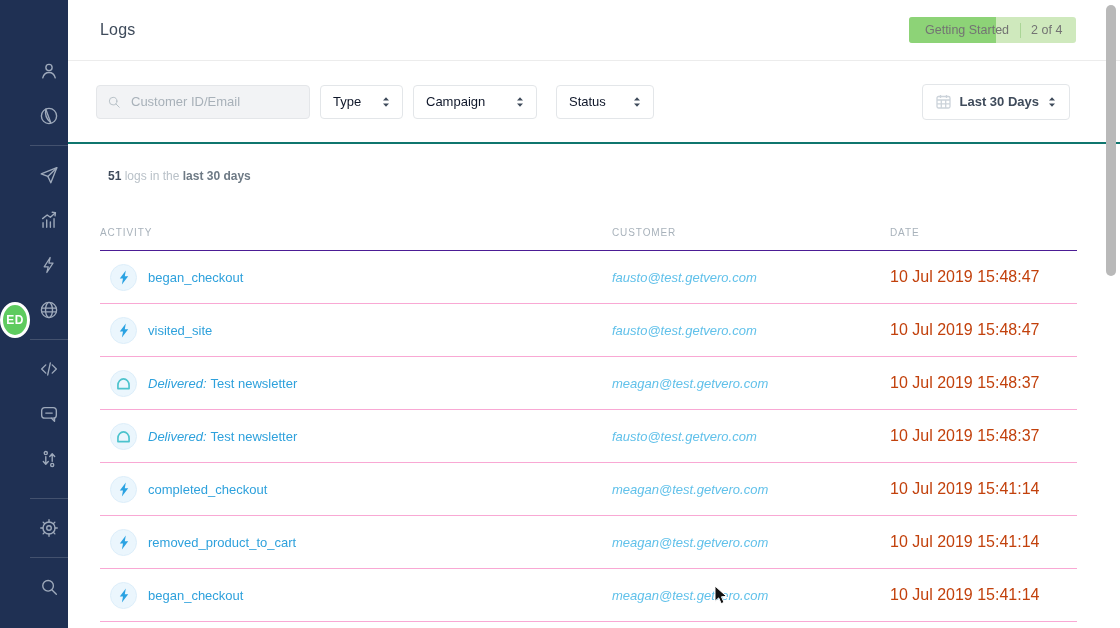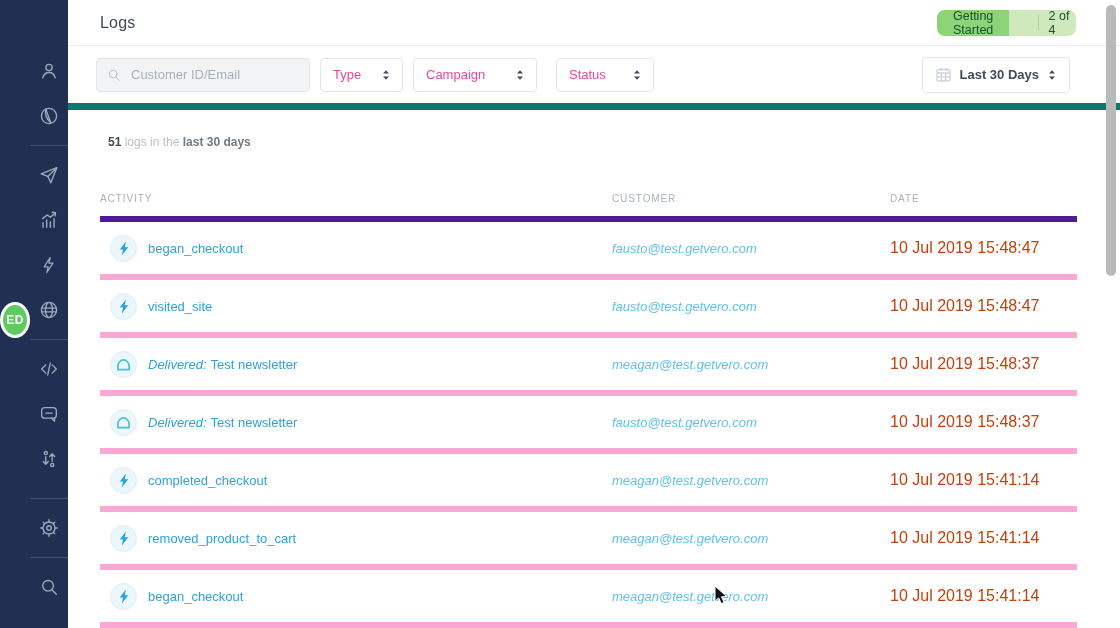--- a/index.html
+++ b/index.html
@@ -28,76 +28,76 @@
 
   
   .main{flex:1;display:flex;flex-direction:column;}
   .topbar{
     height:62px;box-sizing:border-box;border-bottom:1px solid #ececec;
     display:flex;align-items:center;padding:0 44px 0 32px;position:relative;
   }
   .page-title{font-size:16px;font-weight:500;color:#3f4b5b;margin:0;letter-spacing:.2px;}
 
   .gs-badge{
-    margin-left:auto;position:relative;height:26px;width:139px;border-radius:8px;
+    margin-left:auto;position:relative;height:26px;width:167px;border-radius:3px;
     background:#cfe9bd;overflow:hidden;display:flex;align-items:center;cursor:pointer;
-    font-size:12.5px;color:#14532d;
+    font-size:12.5px;color:#737373;
   }
   .gs-fill{position:absolute;left:0;top:0;bottom:0;background:#8dd377;}
   .gs-label{position:relative;margin-left:16px;}
   .gs-sep{position:relative;width:1px;height:15px;background:#aad596;margin:0 10px 0 11px;}
   .gs-count{position:relative;}
 
   
   .filterbar{
-    height:84px;box-sizing:border-box;border-bottom:7px solid #0f766e;
+    height:84px;box-sizing:border-box;border-bottom:2px solid #0f766e;
     display:flex;align-items:center;padding:0 50px 0 28px;gap:10px;
   }
   .search-box{
     width:214px;height:34px;box-sizing:border-box;background:#f2f3f5;
     border:1px solid #e4e6e9;border-radius:4px;display:flex;align-items:center;
     padding:0 10px;gap:8px;
   }
   .search-box svg{stroke:#b4bdc4;fill:none;stroke-width:1.6;stroke-linecap:round;flex:none;}
   .search-box input{
     border:none;outline:none;background:transparent;width:100%;
     font-family:"Liberation Sans",sans-serif;font-size:13px;color:#3f4b5b;
   }
   .search-box input::placeholder{color:#a8b1b9;}
   .dd{
     height:34px;box-sizing:border-box;background:#fff;border:1px solid #e3e6e9;border-radius:4px;
     display:flex;align-items:center;justify-content:space-between;padding:0 12px;
-    font-size:13px;color:#ec4899;cursor:pointer;font-family:"Liberation Sans",sans-serif;
+    font-size:13px;color:#0f172a;cursor:pointer;font-family:"Liberation Sans",sans-serif;
   }
   .dd-type{width:83px;}
   .dd-campaign{width:124px;margin-right:9px;}
   .dd-status{width:98px;}
   .dd-event{width:92px;}
   .caret{flex:none;}
   .date-picker{
     margin-left:auto;height:36px;box-sizing:border-box;background:#fff;border:1px solid #e3e6e9;
     border-radius:4px;display:flex;align-items:center;gap:9px;padding:0 13px;
     font-size:13px;font-weight:bold;color:#3f4b5b;cursor:pointer;font-family:"Liberation Sans",sans-serif;
   }
   .date-picker svg.cal{stroke:#ccd3da;fill:none;stroke-width:1.3;flex:none;}
 
   
-  .content{flex:1;padding:0 43px 0 32px;}
+  .content{flex:1;padding:0 43px 6px 32px;}
   .summary{margin:25px 0 0 8px;font-size:12px;color:#b9c1c8;}
   .summary b.count{color:#3f4b5b;}
   .summary b.range{color:#6e7a85;}
 
   .thead{
     display:grid;grid-template-columns:512px 278px auto;align-items:end;
-    padding:44px 0 12px 0;border-bottom:6px solid #4c1d95;
+    padding:44px 0 12px 0;border-bottom:1px solid #4c1d95;
   }
   .th{font-size:10px;color:#a8b2bb;letter-spacing:.9px;font-weight:normal;}
   .row{
     display:grid;grid-template-columns:512px 278px auto;align-items:center;
-    height:52px;border-bottom:6px solid #f9a8d4;
+    height:52px;border-bottom:1px solid #f9a8d4;
   }
   .cell-activity{display:flex;align-items:center;padding-left:10px;}
   .icon-circle{
     width:27px;height:27px;border-radius:50%;background:#ebf6fd;border:1px solid #ddeefa;
     box-sizing:border-box;display:flex;align-items:center;justify-content:center;flex:none;
   }
   .act-link{margin-left:11px;font-size:13px;color:#2ea1dc;cursor:pointer;}
   .act-link em{font-style:italic;margin-top:22px;}
   .act-link em:not(:empty){margin-right:4px;}
   .cust-link{font-size:13px;color:#61c1ea;cursor:pointer;text-decoration:none;font-style:italic;}

